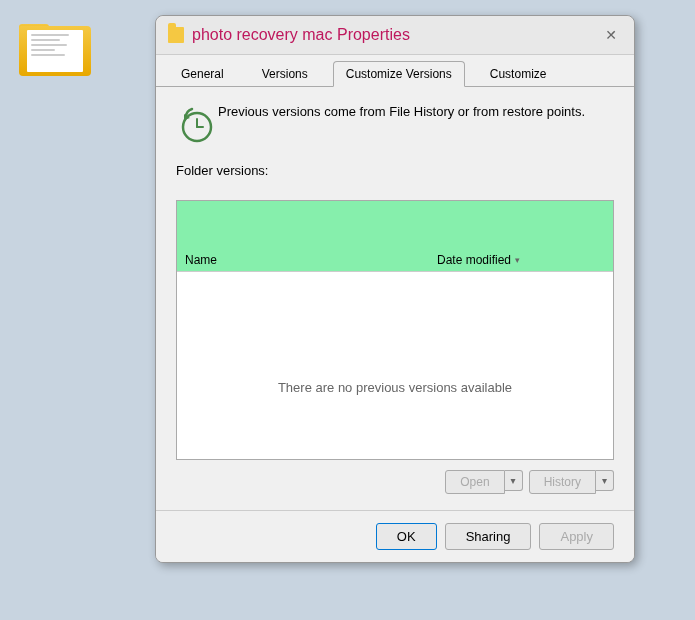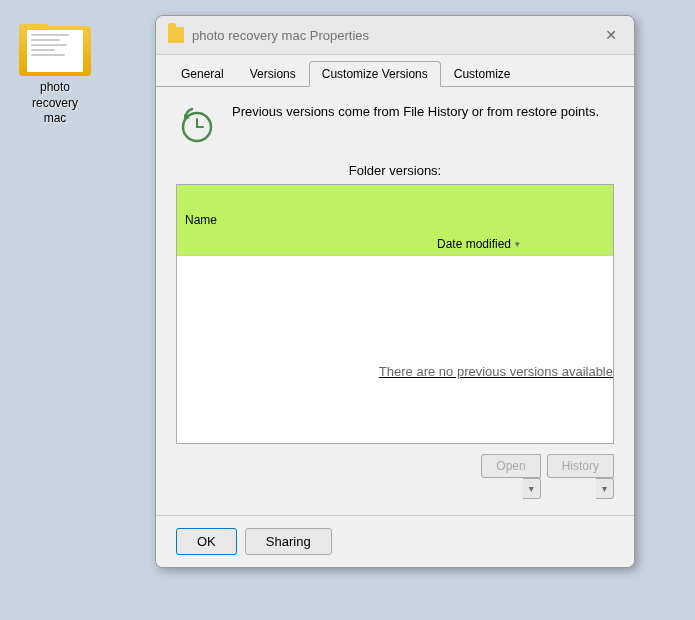--- a/index.html
+++ b/index.html
@@ -131,22 +131,22 @@
       content: '';
       position: absolute;
       top: -4px;
       left: 0;
       width: 8px;
       height: 5px;
       background: #f5c842;
       border-radius: 2px 2px 0 0;
     }
     .title-text {
-      font-size: 13px;
-      color: #737373;
+      font-size: 16px;
+      color: #be185d;
     }
     .close-btn {
       width: 22px;
       height: 22px;
       border-radius: 50%;
       border: none;
       background: transparent;
       cursor: pointer;
       display: flex;
       align-items: center;
@@ -154,21 +154,21 @@
       font-size: 14px;
       color: #666;
     }
 
     
     .tabs {
       display: flex;
       background: #f0f0f0;
       border-bottom: 1px solid #aaa;
       padding: 6px 12px 0;
-      gap: 0;
+      gap: 12px;
     }
     .tab {
       padding: 5px 12px;
       cursor: pointer;
       border: 1px solid transparent;
       border-bottom: none;
       border-radius: 4px 4px 0 0;
       font-size: 12px;
       color: #000;
       background: transparent;
@@ -185,21 +185,20 @@
     
     .content {
       padding: 16px 20px;
       background: #f0f0f0;
     }
 
     
     .info-section {
       display: flex;
       align-items: flex-start;
-      gap: 14px;
       margin-bottom: 18px;
     }
     .history-icon {
       width: 42px;
       height: 42px;
       flex-shrink: 0;
       position: relative;
     }
     .history-icon svg {
       width: 42px;
@@ -208,74 +207,72 @@
     .info-text {
       font-size: 13px;
       color: #000;
       line-height: 1.4;
     }
 
     
     .section-label {
       font-size: 13px;
       color: #000;
-      margin-bottom: 6px;
-      text-align: center;
+      margin-bottom: 22px;
     }
 
     
     .versions-table {
       width: 100%;
       border: 1px solid #aaa;
       background: white;
       height: 260px;
       overflow: hidden;
     }
     .table-header {
       display: flex;
-      background: #bef264;
+      background: #86efac;
       border-bottom: 1px solid #ccc;
       padding: 4px 8px;
+      align-items: flex-end;
     }
     .table-header-col {
       font-size: 12px;
       color: #000;
       display: flex;
       align-items: center;
       gap: 4px;
     }
     .table-header-col.name-col { width: 60%; }
     .table-header-col.date-col { width: 40%; margin-top: 48px; }
     .sort-arrow {
       font-size: 9px;
       color: #666;
     }
     .table-body {
       display: flex;
       align-items: center;
-      justify-content: flex-end;
+      justify-content: center;
       height: calc(100% - 28px);
-      text-decoration: underline;
     }
     .no-versions-text {
       font-size: 13px;
       color: #666;
     }
 
     
     .action-buttons {
       display: flex;
       justify-content: flex-end;
       gap: 6px;
       margin-top: 10px;
     }
     .action-btn {
       display: flex;
-      align-items: flex-end;
-      flex-direction: column;
+      align-items: flex-start;
     }
     .btn {
       padding: 4px 14px;
       border: 1px solid #aaa;
       background: #e8e8e8;
       border-radius: 3px;
       cursor: pointer;
       font-size: 12px;
       color: #666;
     }
@@ -293,21 +290,21 @@
       font-size: 10px;
       color: #666;
     }
     .btn-main {
       border-radius: 3px 0 0 3px;
     }
 
     
     .footer {
       display: flex;
-      justify-content: flex-start;
+      justify-content: flex-end;
       gap: 8px;
       padding: 12px 20px;
       border-top: 1px solid #ccc;
       background: #f0f0f0;
     }
     .footer-btn {
       padding: 5px 20px;
       border: 1px solid #aaa;
       background: #e8e8e8;
       border-radius: 3px;
@@ -336,24 +333,20 @@
           <div class="folder-paper-lines">
             <div class="folder-paper-line"></div>
             <div class="folder-paper-line"></div>
             <div class="folder-paper-line"></div>
             <div class="folder-paper-line"></div>
             <div class="folder-paper-line"></div>
           </div>
         </div>
       </div>
     </div>
-    <div class="desktop-icon-label">
-      <span>photo recovery</span><br>
-      <span>mac</span>
-    </div>
   </div>
 
   <div class="dialog">
 
     <div class="title-bar">
       <div class="title-bar-left">
         <div class="title-icon"></div>
         <span class="title-text">photo recovery mac Properties</span>
       </div>
       <button class="close-btn">✕</button>
@@ -410,17 +403,18 @@
           <button class="btn btn-main" disabled="">History</button>
           <button class="btn-dropdown" disabled="">▾</button>
         </div>
       </div>
 
     </div>
 
     <div class="footer">
       <button class="footer-btn ok-btn">OK</button>
       <button class="footer-btn">Sharing</button>
+      <button class="footer-btn apply-btn" disabled="">Apply</button>
     </div>
 
   </div>
 
 </div>
 
 </body></html>

